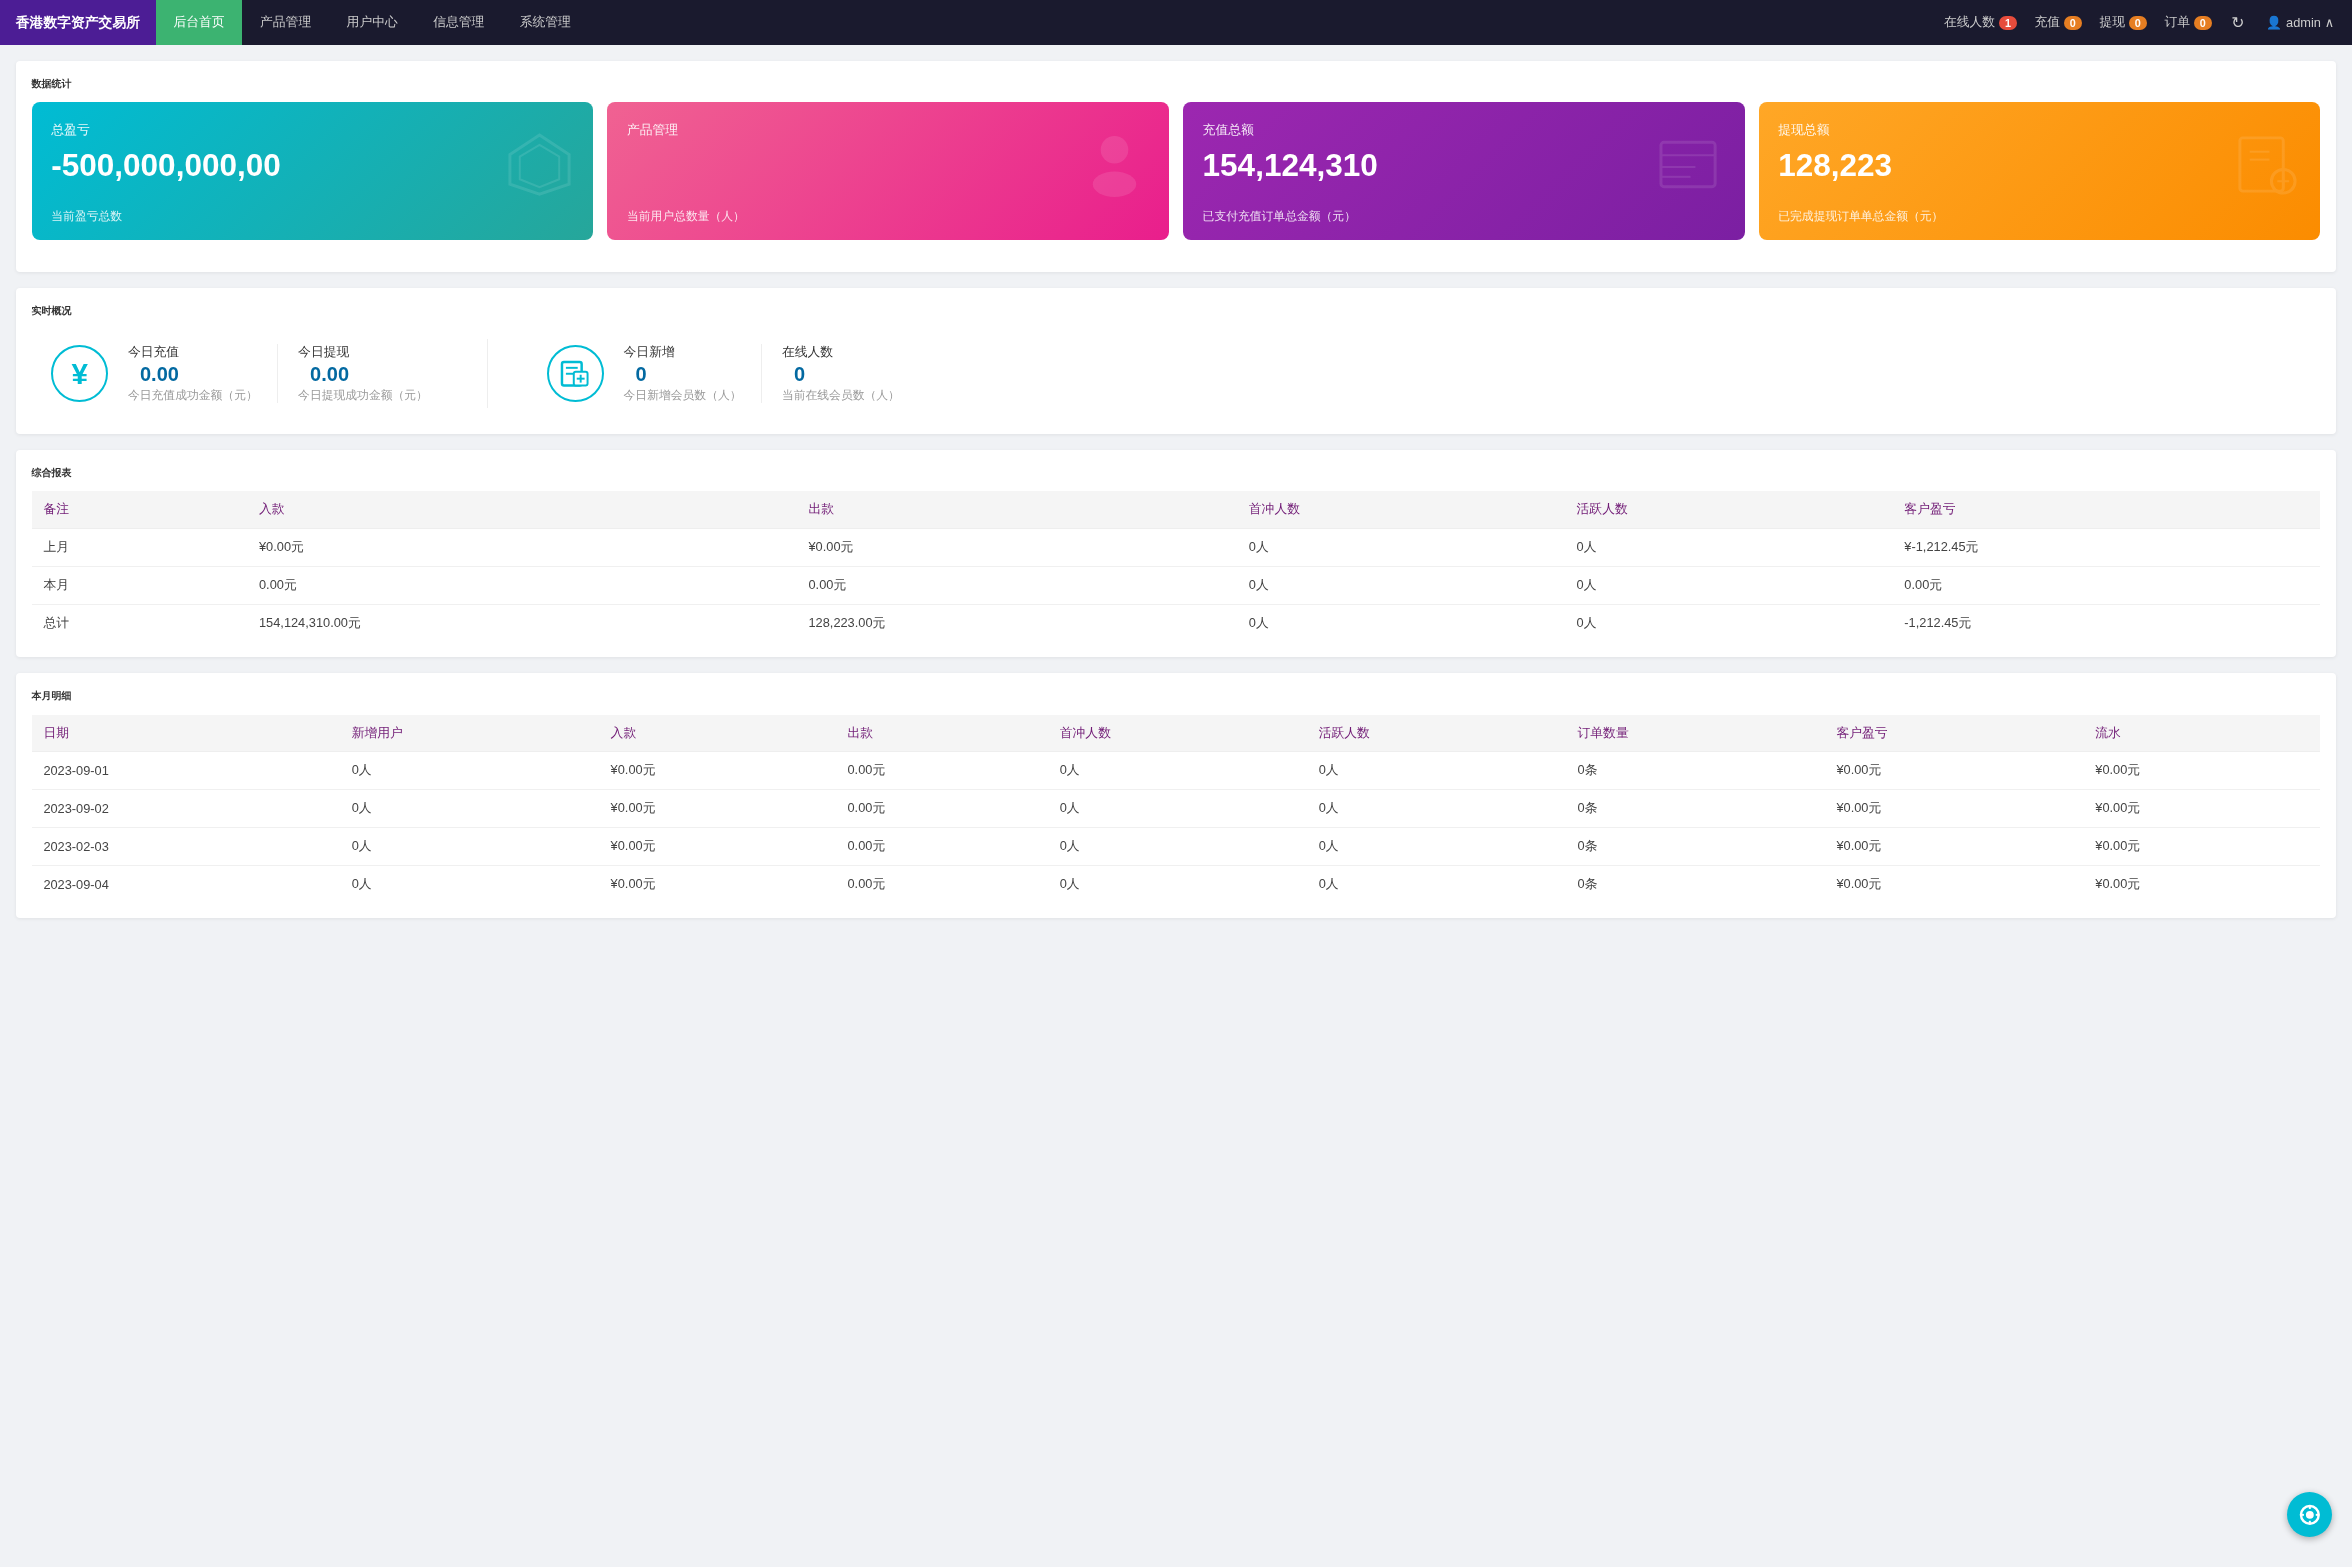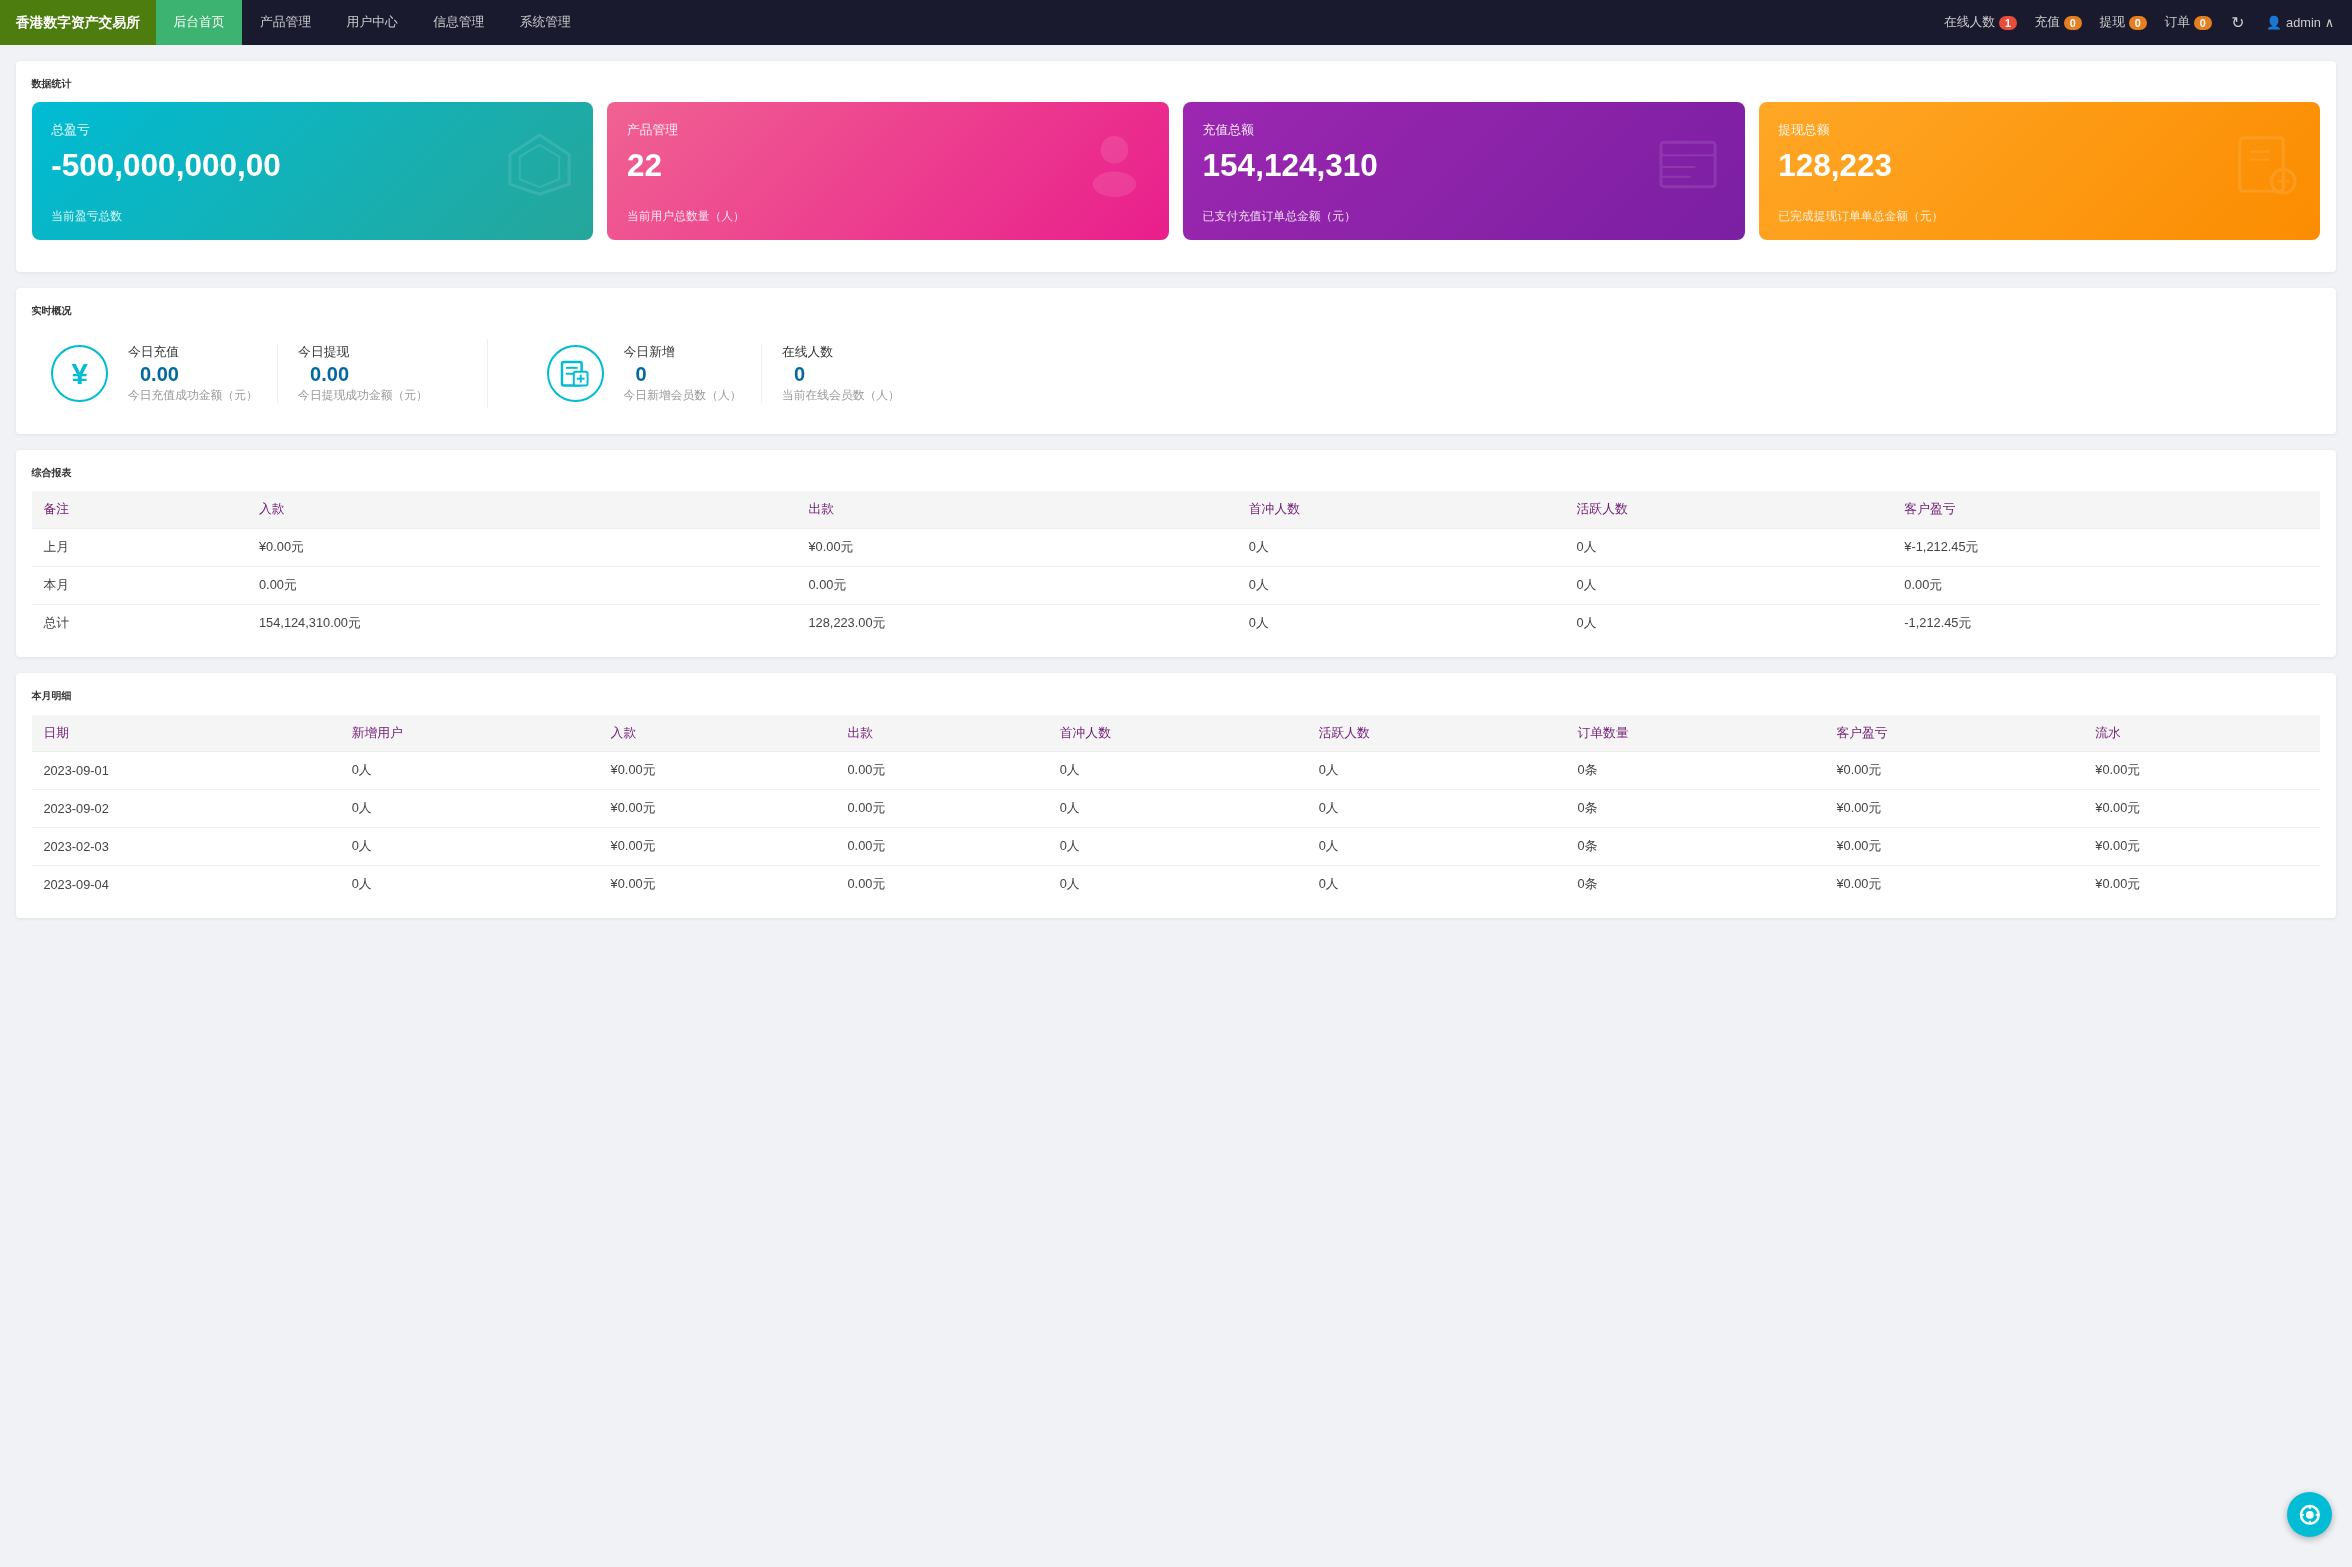--- a/index.html
+++ b/index.html
@@ -1,18 +1,18 @@
 <!DOCTYPE html>
 <html><head>
   <meta charset="utf-8">
   <style>
     * { box-sizing: border-box; margin: 0; padding: 0; }
     body { font-family: 'Microsoft YaHei', Arial, sans-serif; font-size: 12.8px; background: #f0f2f5; color: #333; }
     .nav-logo {
-      background: #4d7c0f;
+      background: #4c1d95;
       color: #fff;
       font-size: 13.8px;
       font-weight: bold;
       padding: 0 15.8px;
       height: 100%;
       display: flex;
       align-items: center;
       white-space: nowrap;
     }
     .nav-items {
@@ -286,21 +286,20 @@
           <svg width="69" height="69" viewBox="0 0 70 70" fill="none" style="opacity:0.35">
             <polygon points="35,5 65,25 65,55 35,65 5,55 5,25" stroke="white" stroke-width="3" fill="none"></polygon>
             <polygon points="35,15 55,27 55,50 35,58 15,50 15,27" stroke="white" stroke-width="2" fill="none"></polygon>
           </svg>
         </div>
       </div>
 
       <div class="stat-card pink">
         <div>
           <div class="stat-card-label">产品管理</div>
-          <div class="stat-card-value">22</div>
         </div>
         <div class="stat-card-sub">当前用户总数量（人）</div>
         <div class="stat-card-icon">
           <svg width="69" height="69" viewBox="0 0 70 70" fill="white" style="opacity:0.35">
             <circle cx="35" cy="20" r="14"></circle>
             <ellipse cx="35" cy="55" rx="22" ry="13"></ellipse>
           </svg>
         </div>
       </div>
 

